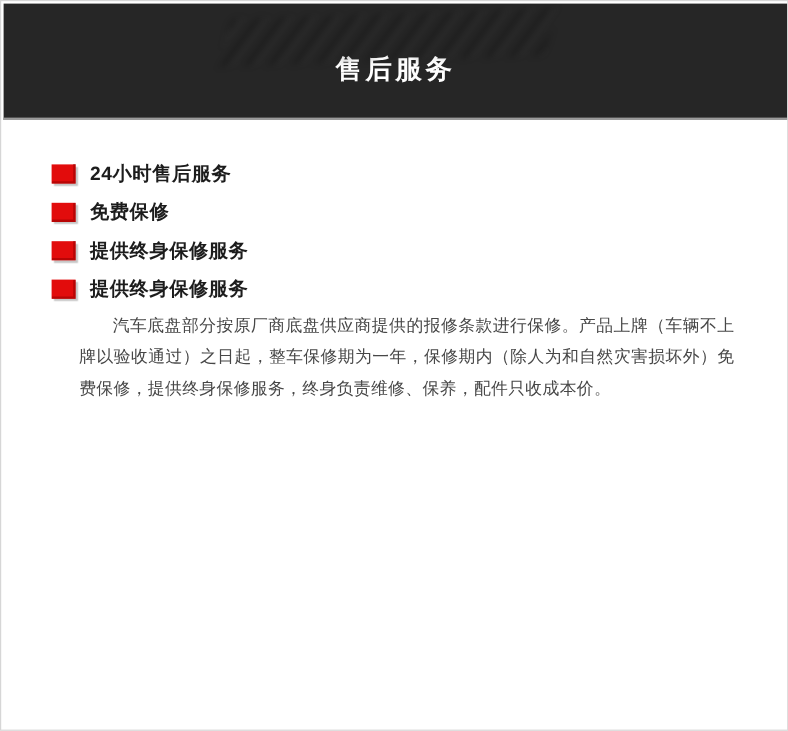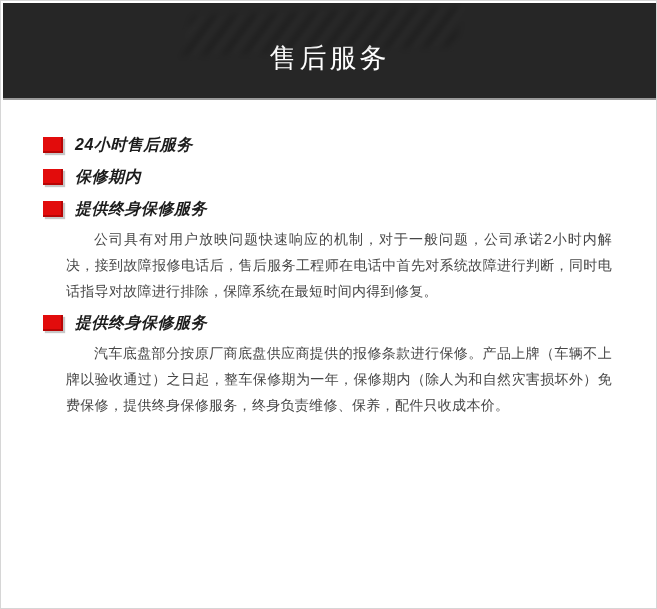--- a/index.html
+++ b/index.html
@@ -22,22 +22,22 @@
     height: 95px;
     background: #262626;
     border-bottom: 2px solid #9a9a9a;
     display: flex;
     align-items: center;
     justify-content: center;
     overflow: hidden;
   }
   .banner-title {
     color: #ffffff;
-    font-size: 27px;
-    font-weight: 400;
+    font-size: 22px;
+    font-weight: 700;
     letter-spacing: 3px;
     margin-top: 14px;
   }
   
   .watermark {
     position: absolute;
     left: 185px;
     top: 8px;
     width: 270px;
     height: 40px;
@@ -70,21 +70,20 @@
     box-shadow: 2px 2px 1px rgba(130,130,130,0.45),
                 inset -2px -2px 0 rgba(150,0,0,0.55);
     flex: 0 0 auto;
   }
   .sec-title {
     font-size: 16px;
     font-weight: 700;
     color: #1c1c1c;
     letter-spacing: 0.5px;
     white-space: nowrap;
-    font-style: italic;
   }
   .sec-body p {
     margin: 0 0 4px 23px;
     font-size: 14px;
     line-height: 26px;
     color: #474747;
     text-indent: 2em;
     text-align: justify;
     letter-spacing: 0.3px;
   }
@@ -102,31 +101,30 @@
   <div class="section">
     <div class="sec-head">
       <span class="bullet"></span>
       <span class="sec-title">24小时售后服务</span>
     </div>
   </div>
 
   <div class="section">
     <div class="sec-head">
       <span class="bullet"></span>
-      <span class="sec-title">保修期内</span>
+      <span class="sec-title">免费保修</span>
     </div>
   </div>
 
   <div class="section">
     <div class="sec-head">
       <span class="bullet"></span>
       <span class="sec-title">提供终身保修服务</span>
     </div>
     <div class="sec-body">
-      <p>公司具有对用户放映问题快速响应的机制，对于一般问题，公司承诺2小时内解决，接到故障报修电话后，售后服务工程师在电话中首先对系统故障进行判断，同时电话指导对故障进行排除，保障系统在最短时间内得到修复。</p>
     </div>
   </div>
 
   <div class="section">
     <div class="sec-head">
       <span class="bullet"></span>
       <span class="sec-title">提供终身保修服务</span>
     </div>
     <div class="sec-body">
       <p>汽车底盘部分按原厂商底盘供应商提供的报修条款进行保修。产品上牌（车辆不上牌以验收通过）之日起，整车保修期为一年，保修期内（除人为和自然灾害损坏外）免费保修，提供终身保修服务，终身负责维修、保养，配件只收成本价。</p>

